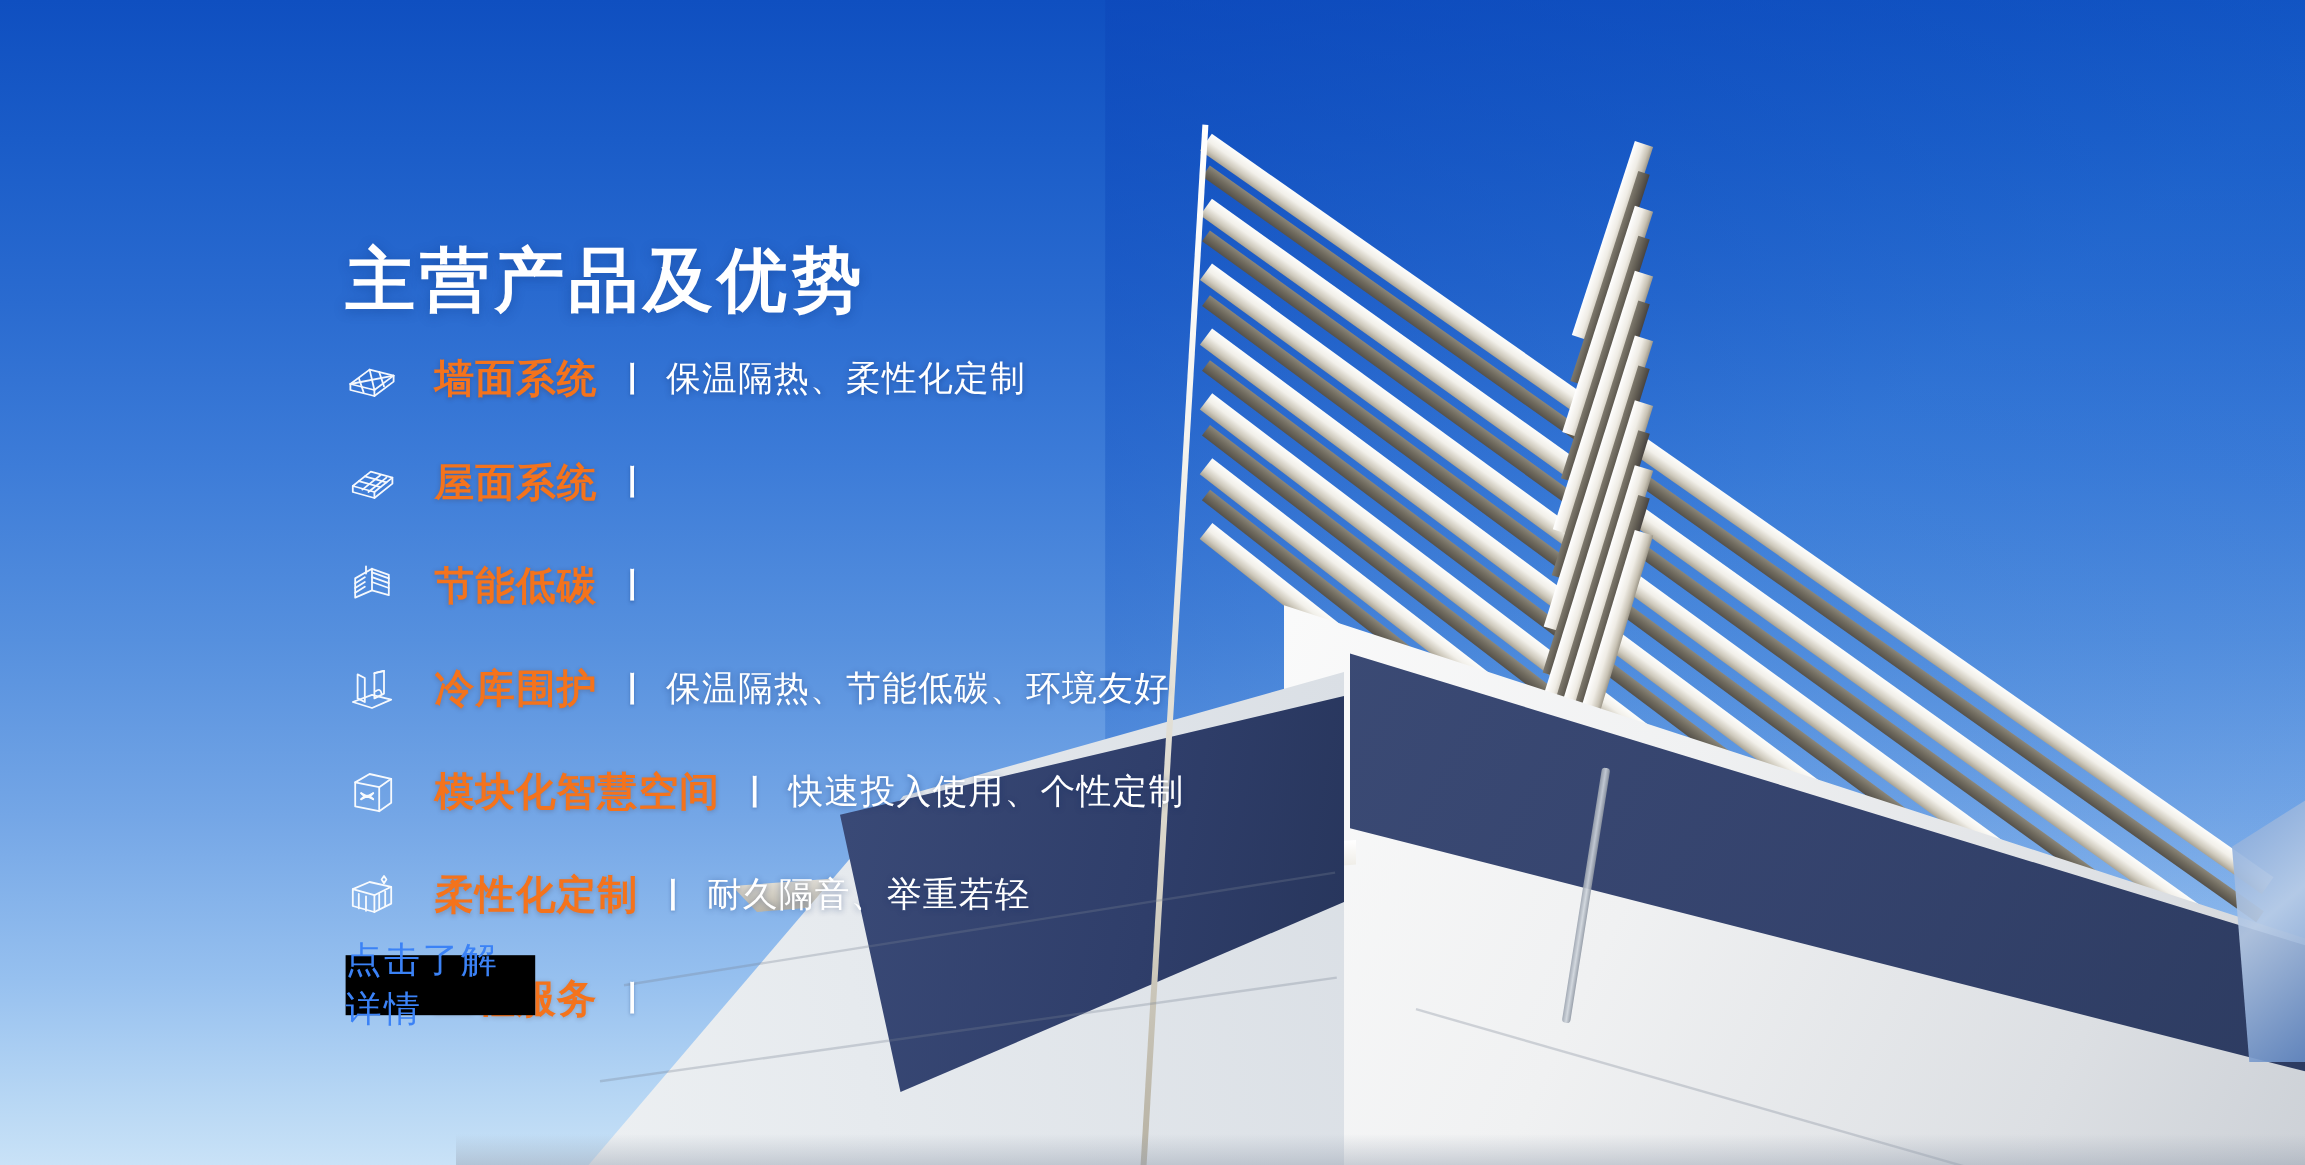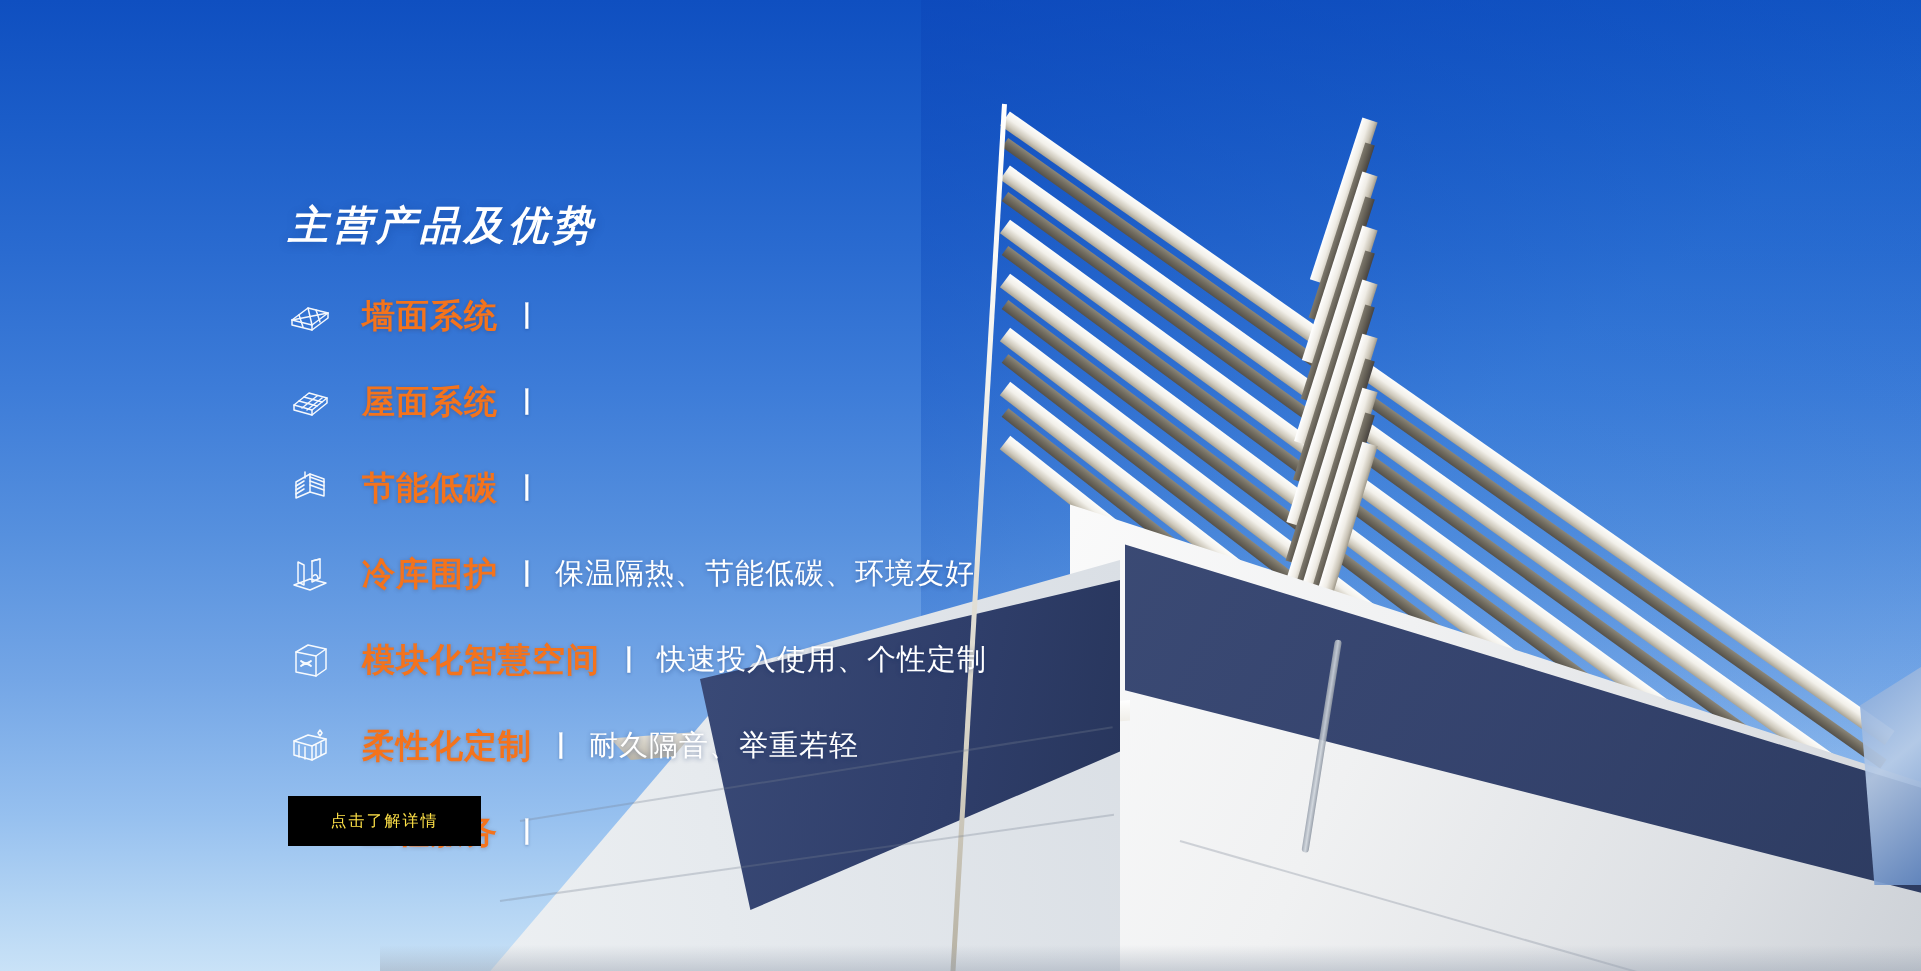--- a/index.html
+++ b/index.html
@@ -120,22 +120,22 @@
   .ground{
     position:absolute;left:380px;bottom:0;width:1541px;height:26px;
     background:linear-gradient(to bottom,rgba(190,198,208,.0),rgba(150,160,175,.45));
   }
 
   
   .content{position:absolute;left:0;top:0;width:1921px;height:971px;}
 
   .headline{
     position:absolute;left:288px;top:205px;
-    font-size:40px;line-height:1;
-    font-weight:bold;font-style:italic;
+    font-size:58px;line-height:1;
+    font-weight:bold;
     letter-spacing:4px;
     color:#ffffff;
     text-shadow:0 2px 10px rgba(8,48,120,.35);
     white-space:nowrap;
   }
 
   .list{position:absolute;left:288px;top:288px;width:900px;}
   .row{
     display:flex;align-items:center;
     height:56px;margin-bottom:30px;
@@ -156,25 +156,25 @@
     margin:0 14px 0 16px;
     text-shadow:0 1px 3px rgba(10,40,100,.35);
   }
   .desc{
     color:#ffffff;font-size:29px;letter-spacing:1px;
     text-shadow:0 1px 5px rgba(10,40,100,.45);
   }
 
   .cta{
     position:absolute;left:288px;top:796px;
-    width:193px;height:50px;
+    width:158px;height:50px;
     background:#000000;
-    color:#fde047;
+    color:#3b82f6;
     display:flex;align-items:center;justify-content:center;
-    font-size:16px;letter-spacing:2px;
+    font-size:30px;letter-spacing:2px;
     cursor:pointer;border:none;
     font-family:"Liberation Sans","DejaVu Sans",sans-serif;
   }
 </style>
 </head>
 <body>
 
 <div class="banner">
 
   <div class="photo">
@@ -245,20 +245,21 @@
                 <path d="M40 19 L40 24 L24 36"></path>
                 <path d="M20 14 L24 31"></path>
                 <path d="M11 21 L15 33"></path>
                 <path d="M28 16 L32 28"></path>
                 <path d="M4 26 L40 19"></path>
               </g>
             </svg>
           </span>
           <span class="name">墙面系统</span>
           <span class="sep">丨</span>
+          <span class="desc">保温隔热、柔性化定制</span>
         </div>
         <div class="row">
           <span class="ic">
             <svg width="44" height="44" viewBox="0 0 44 44">
               <g style="fill:none;stroke:#ffffff;stroke-width:1.5;stroke-linejoin:round;stroke-linecap:round;opacity:.95">
                 <path d="M6 25 L21 13 L39 18 L24 30 Z"></path>
                 <path d="M6 25 L6 30 L24 35 L24 30"></path>
                 <path d="M39 18 L39 23 L24 35"></path>
                 <path d="M11 21 L29 26"></path>
                 <path d="M16 17 L34 22"></path>

